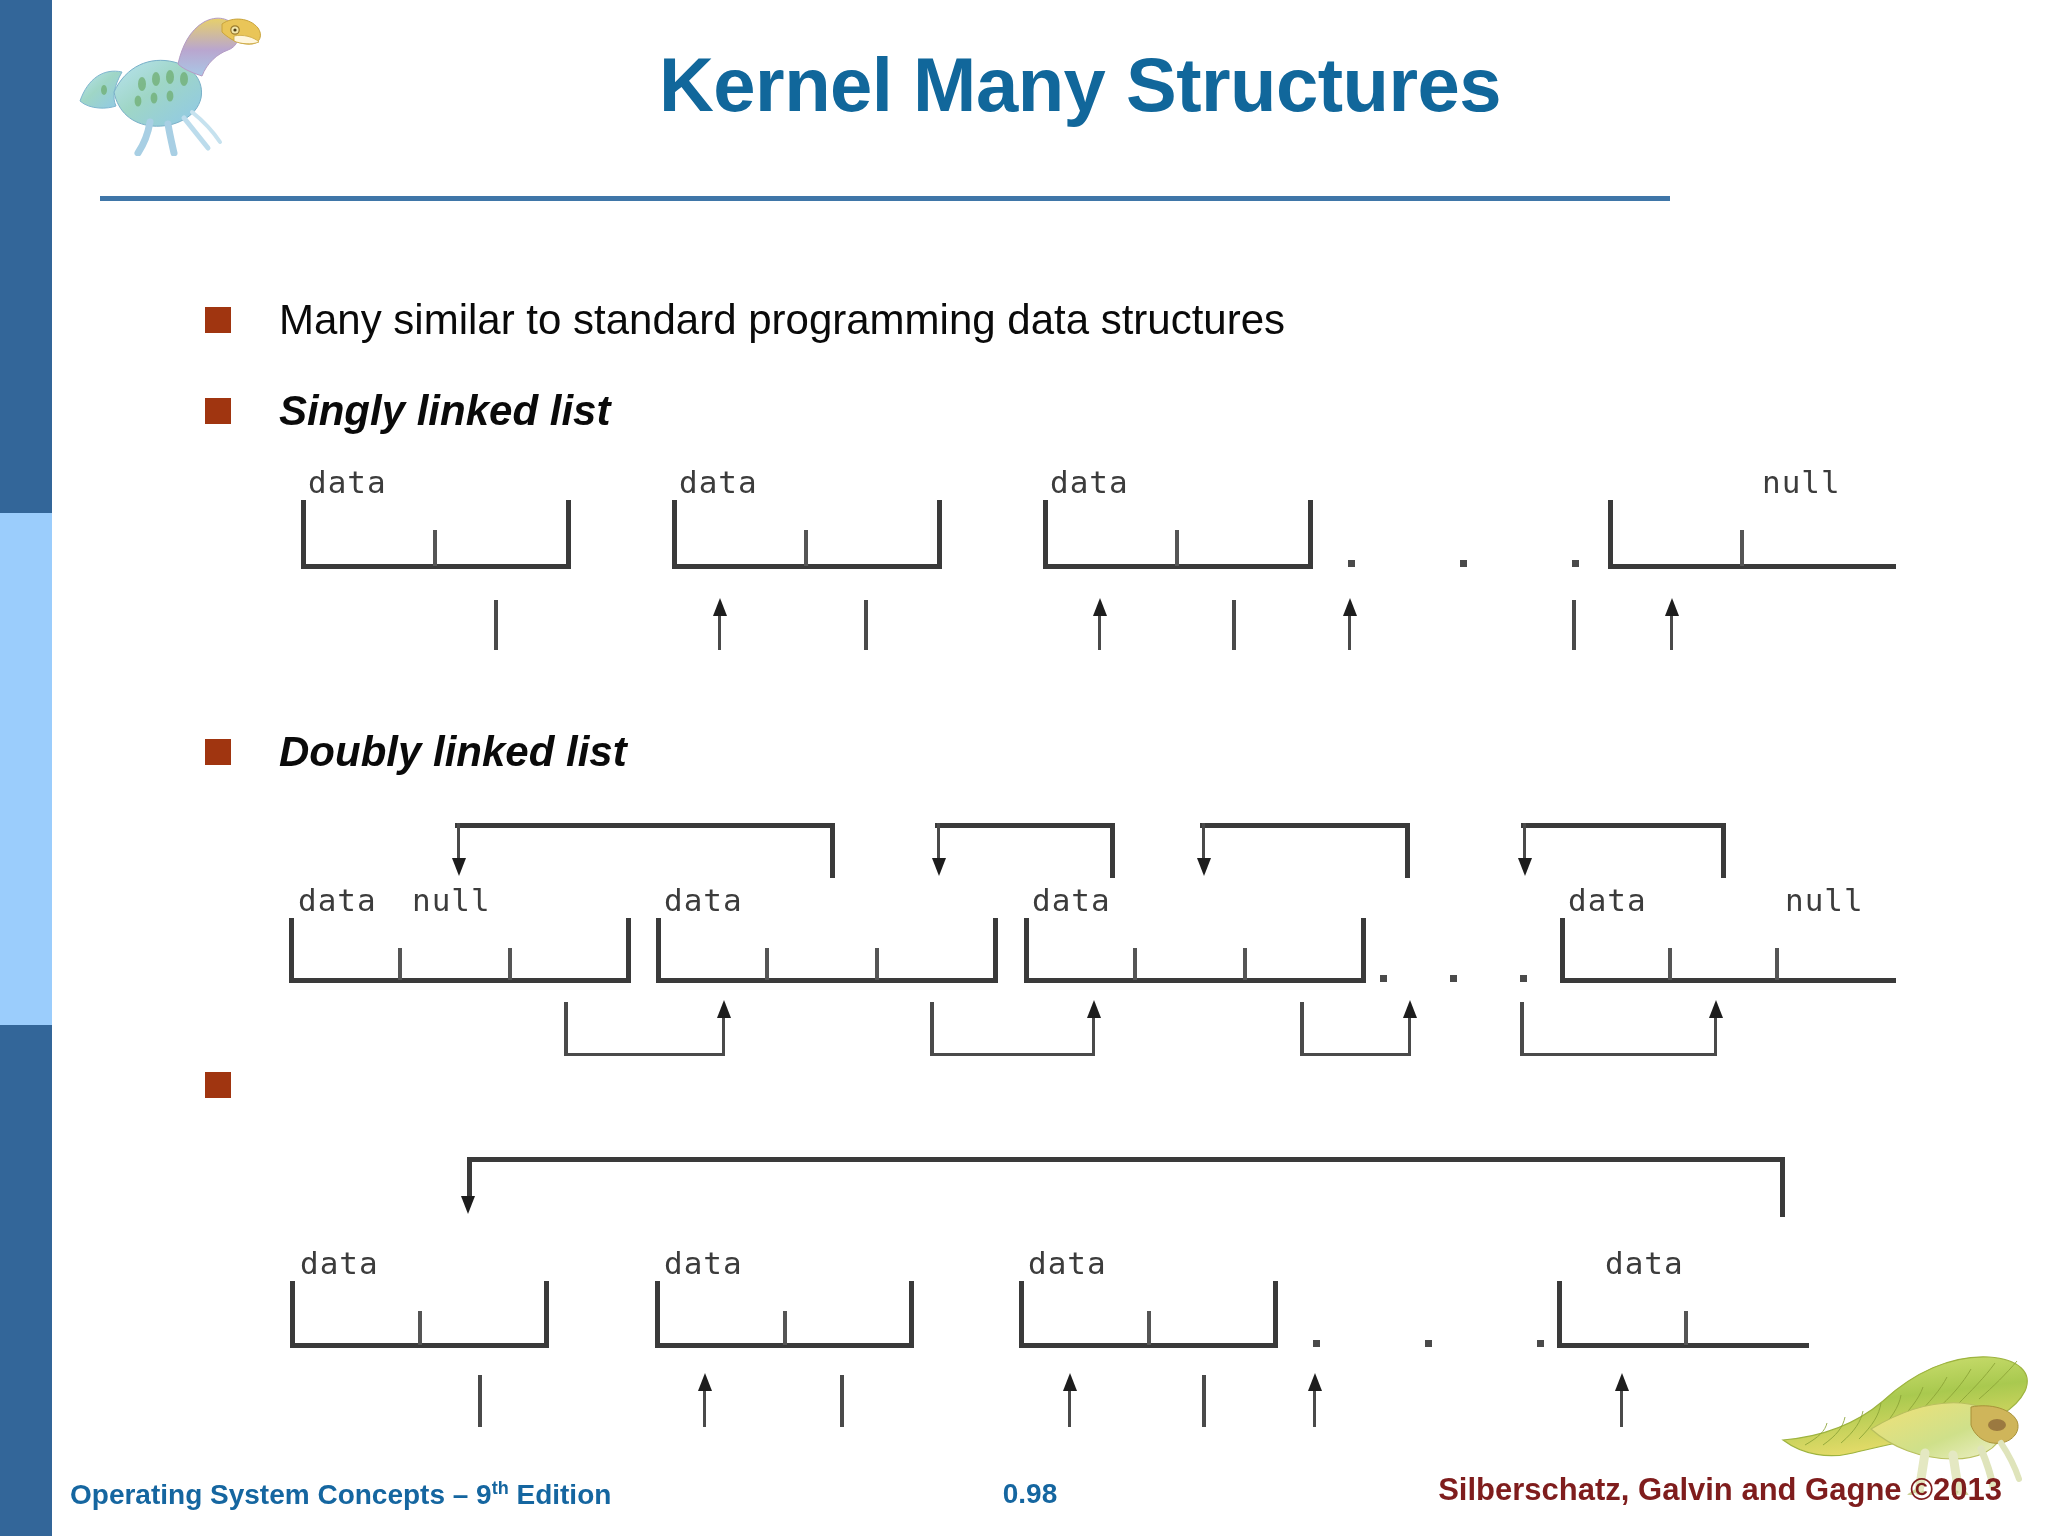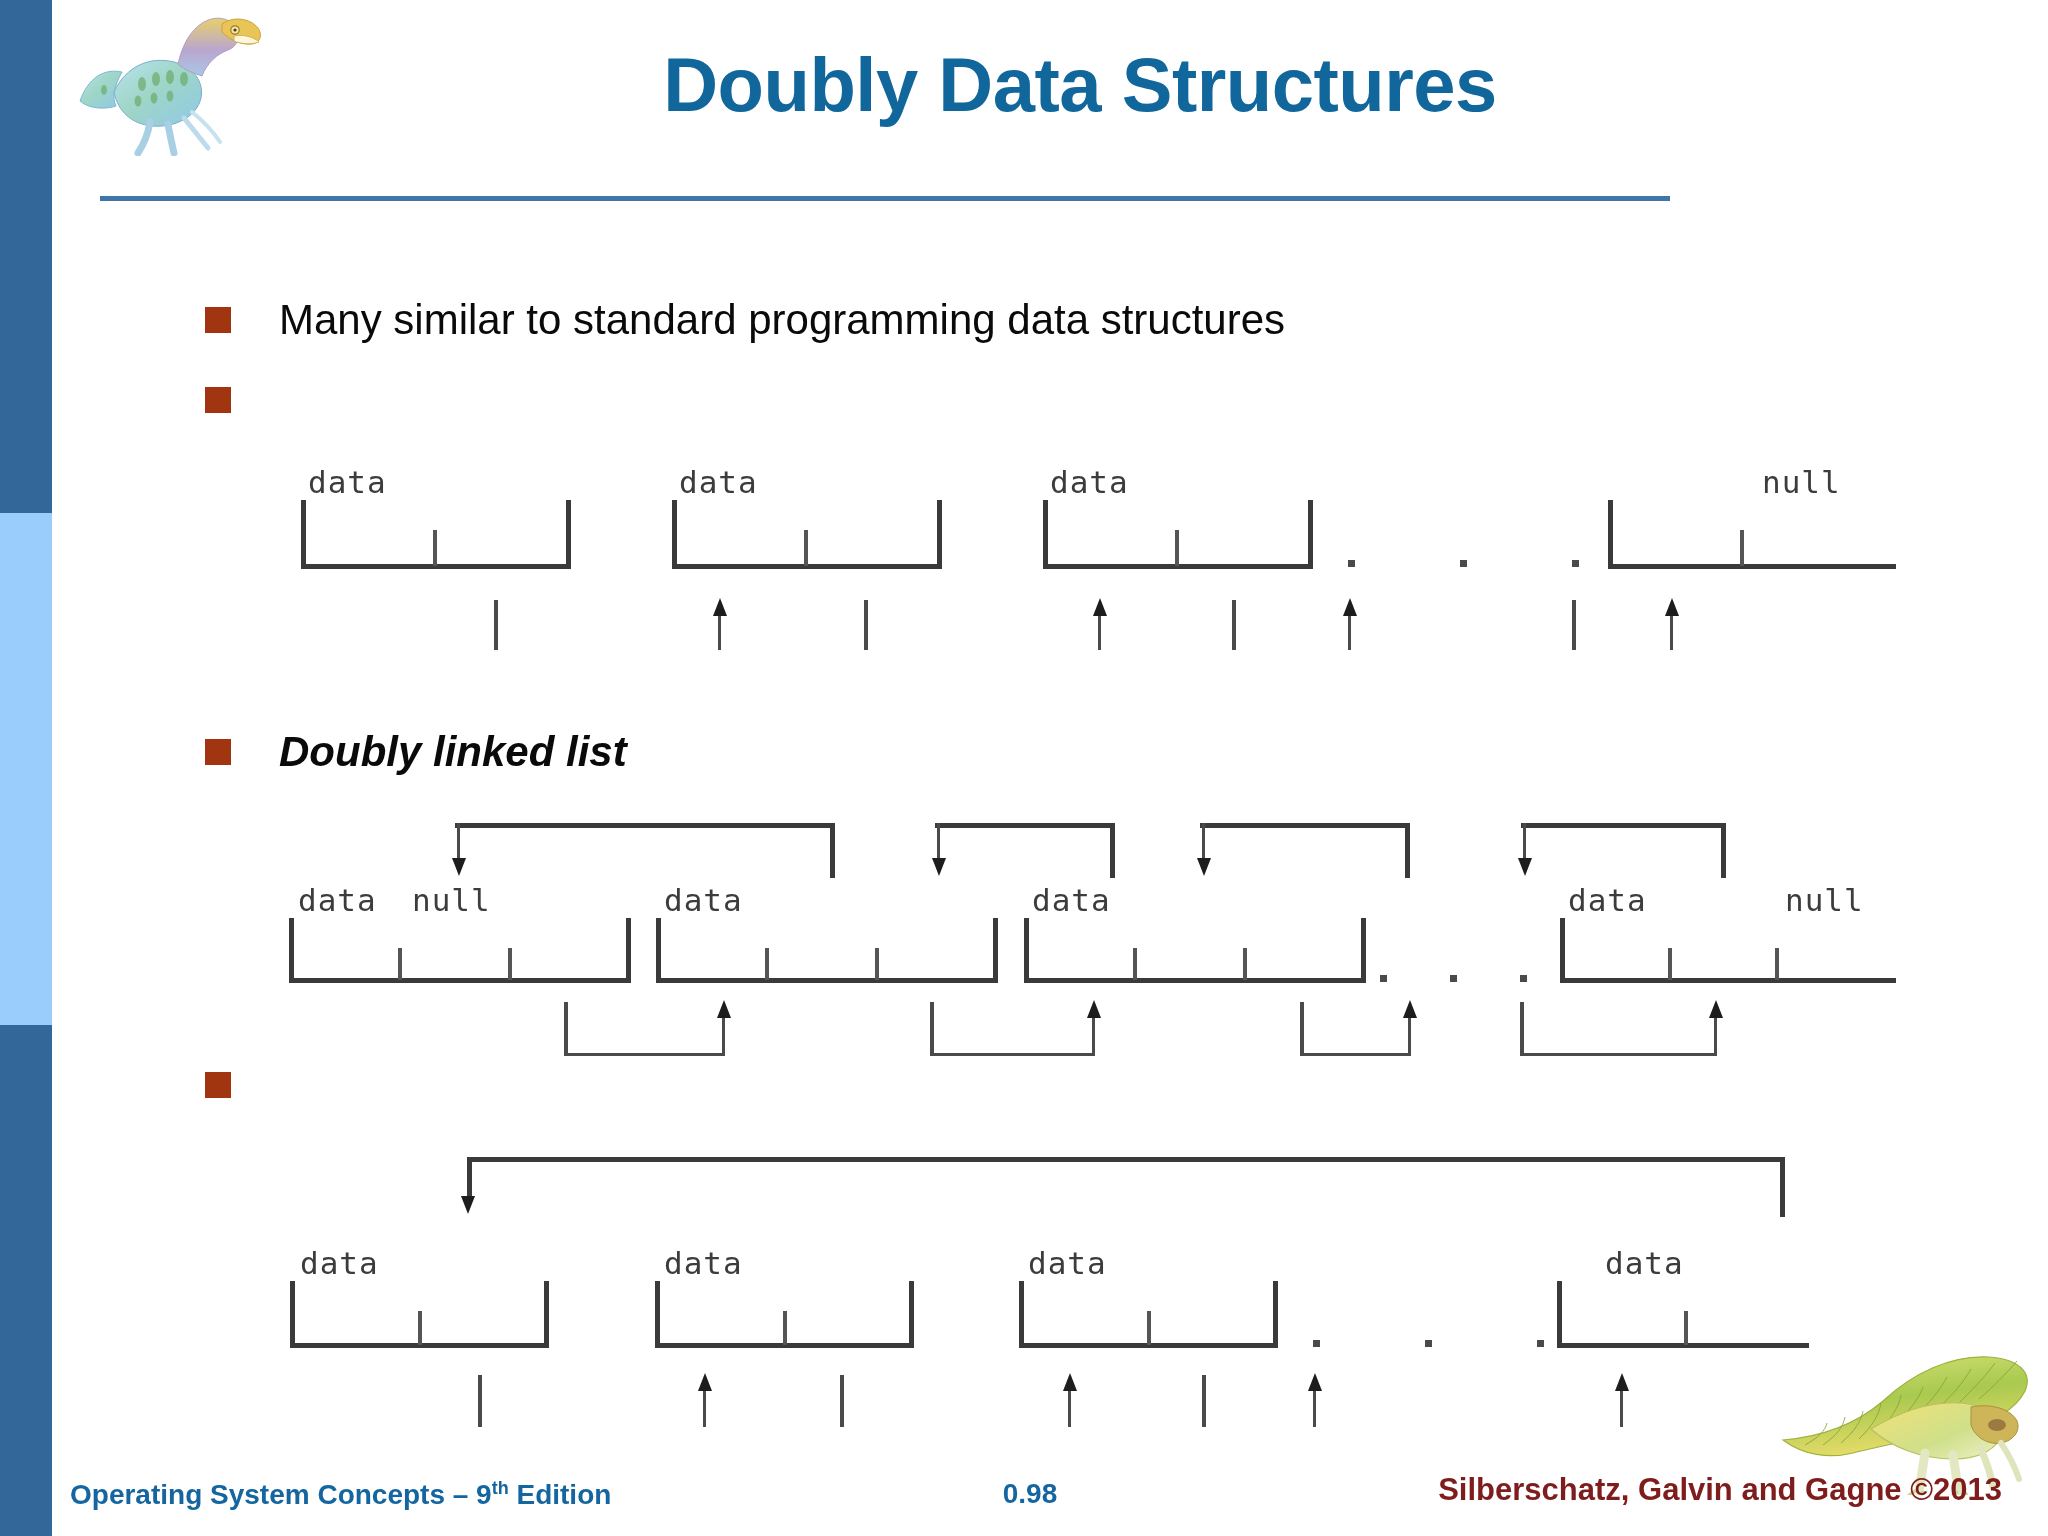--- a/index.html
+++ b/index.html
@@ -118,30 +118,31 @@
       <ellipse cx="100" cy="71" rx="4" ry="7"></ellipse>
         <ellipse cx="114" cy="73" rx="4" ry="7"></ellipse>
       <ellipse cx="68" cy="95" rx="3.4" ry="5.6"></ellipse>
         <ellipse cx="84" cy="92" rx="3.4" ry="5.6"></ellipse>
       <ellipse cx="100" cy="90" rx="3.4" ry="5.6"></ellipse>
         <ellipse cx="34" cy="84" rx="3" ry="5"></ellipse>
     </g>
   </svg>
 </div>
 
-<div id="title">Doubly Data Structures</div>
+<div id="title">Kernel Many Structures</div>
 <div id="title-rule"></div>
 
 <div class="bullet-row" id="b1">
   <span class="bullet-sq"></span>
   <span class="bullet-txt">Many similar to standard programming data structures</span>
 </div>
 
 <div class="bullet-row" id="b2">
   <span class="bullet-sq"></span>
+  <span class="bullet-txt em">Singly linked list</span>
 </div>
 
 <div class="bullet-row" id="b3">
   <span class="bullet-sq"></span>
   <span class="bullet-txt em">Doubly linked list</span>
 </div>
 
 <div class="bullet-row" id="b4">
   <span class="bullet-sq"></span>
 </div>

